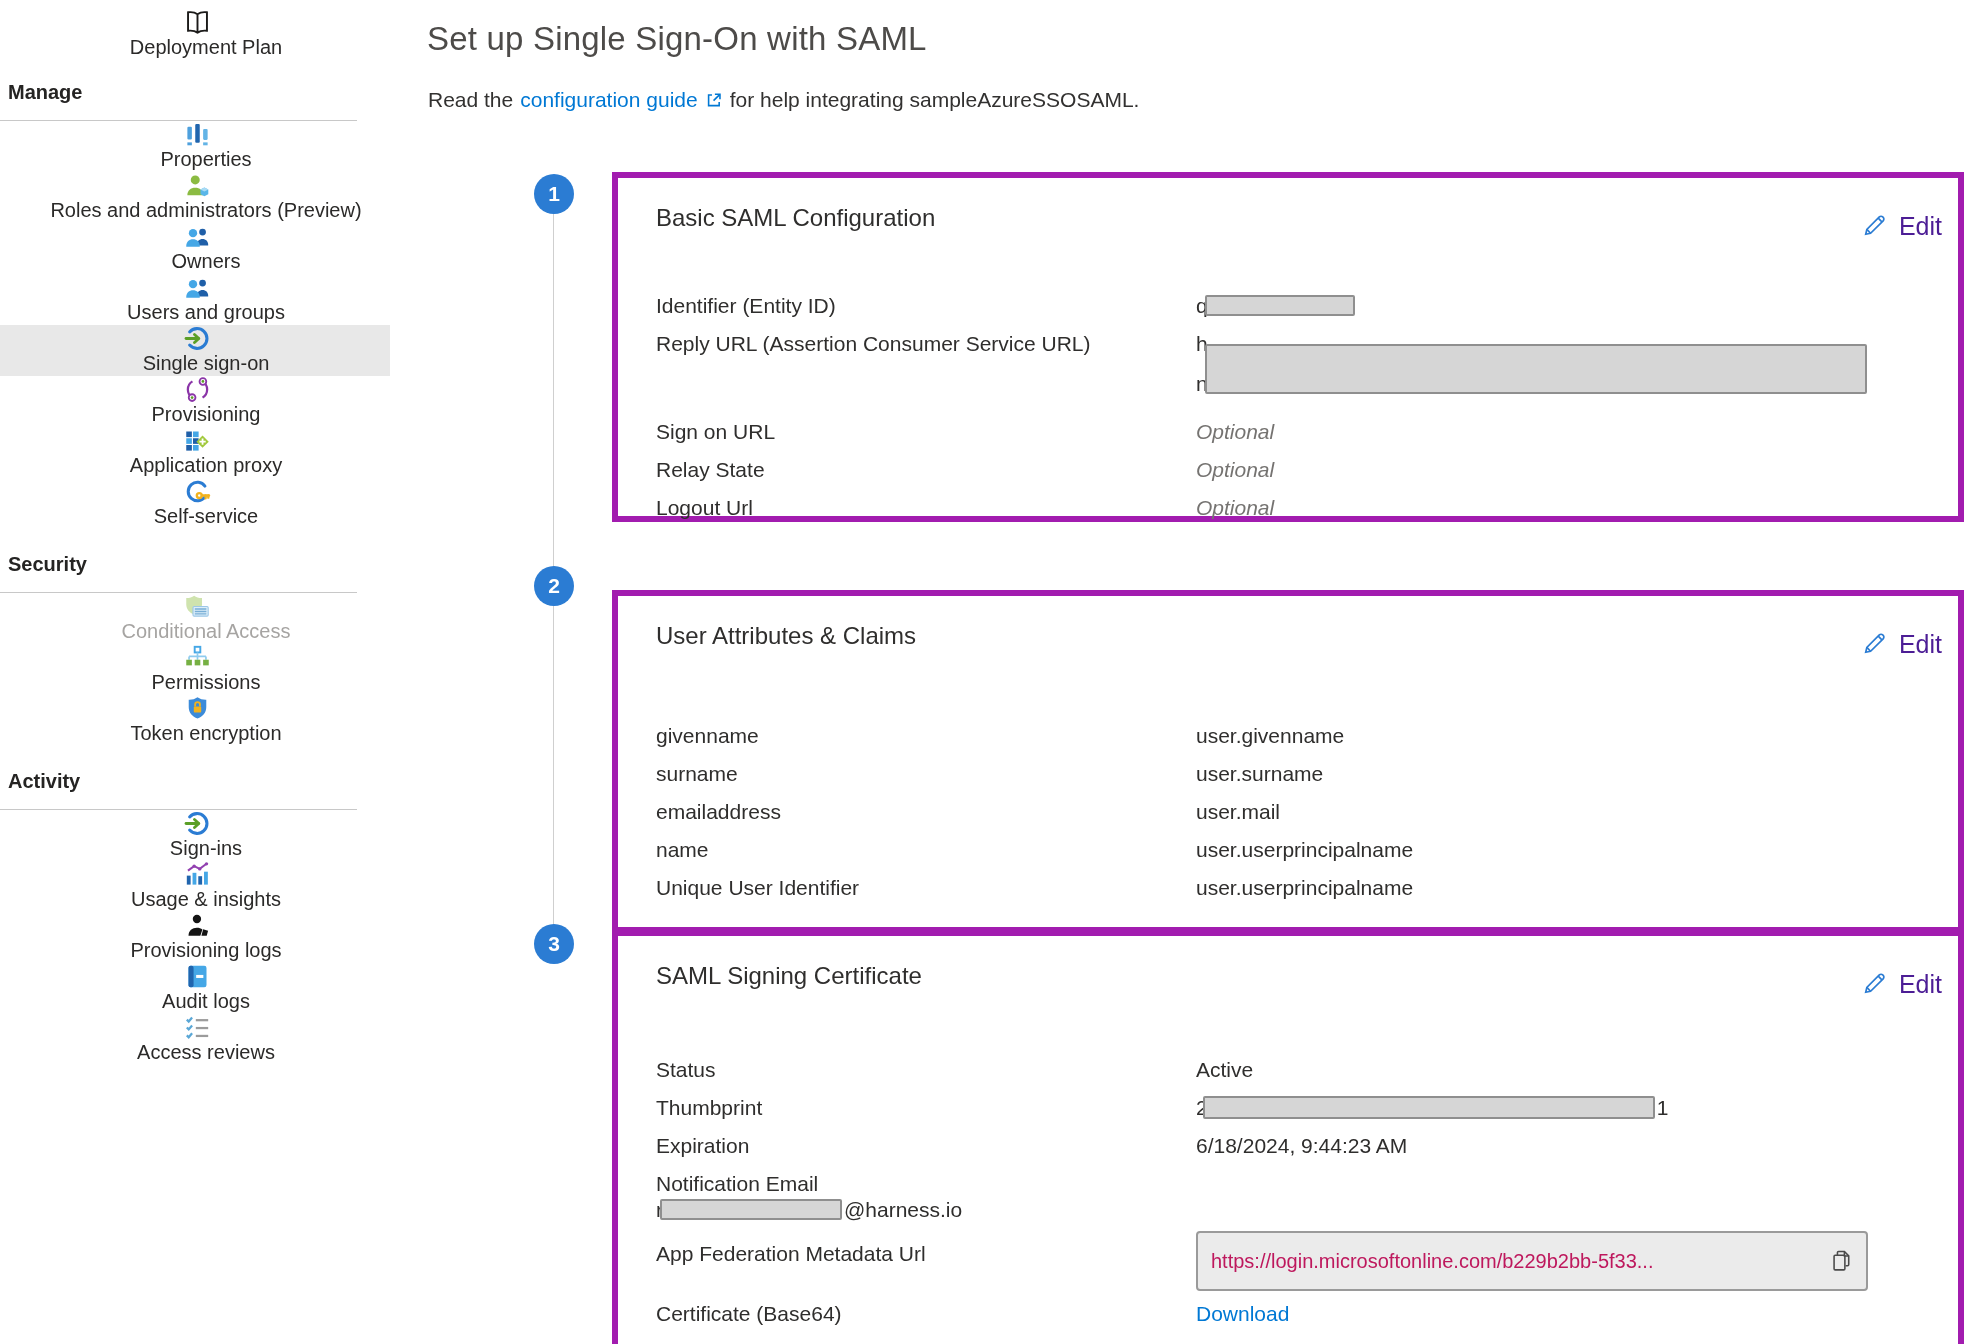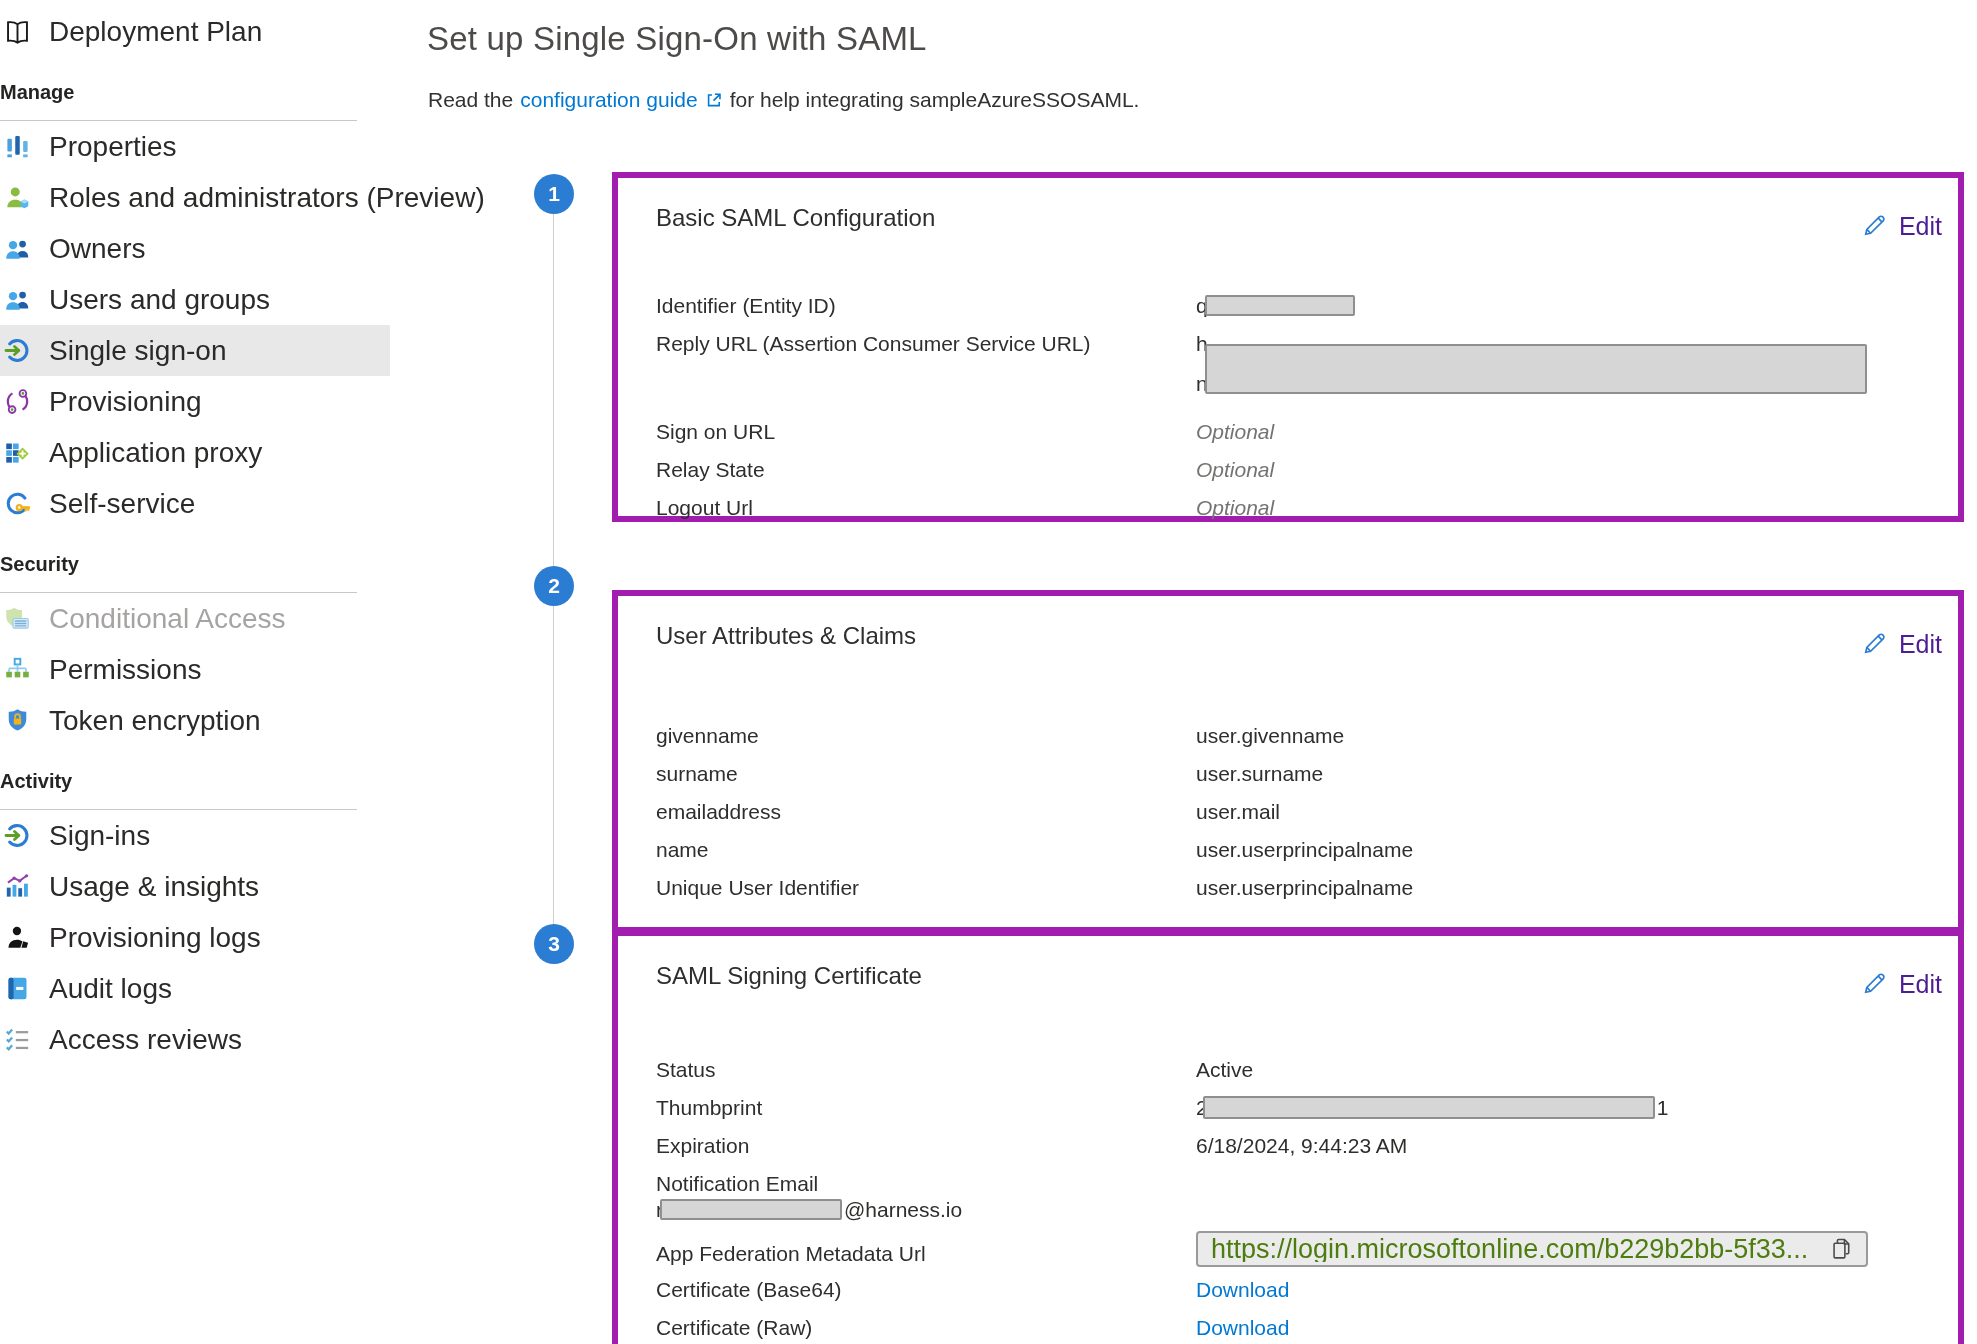--- a/index.html
+++ b/index.html
@@ -3,28 +3,28 @@
 <meta charset="utf-8">
 <style>
   * { margin:0; padding:0; box-sizing:border-box; }
   html,body { width:1977px; height:1344px; }
   body {
     position:relative; overflow:hidden; background:#ffffff;
     font-family:"Liberation Sans", sans-serif; color:#323130;
   }
   
   .sidebar { position:absolute; left:0; top:0; width:420px; }
-  .nav-item { display:flex; align-items:center; height:51px; padding-left:4px; font-size:28px; color:#2b2a29; cursor:pointer; width:390px; }
+  .nav-item { display:flex; align-items:center; height:51px; padding-left:4px; font-size:20px; color:#2b2a29; cursor:pointer; width:390px;flex-direction:column; }
   .nav-item .ic { width:27px; height:27px; flex:none; display:flex; align-items:center; justify-content:center; }
   .nav-item .ic svg { width:27px; height:27px; }
   .nav-item .lab { margin-left:18px; white-space:nowrap; }
   .nav-item.selected { background:#e8e8e8; }
   .nav-item.disabled { color:#a6a4a2; cursor:default; }
   .nav-top { height:46px; margin-top:9px; }
-  .sec-header { font-size:20px; font-weight:700; color:#252423; margin-top:24px; }
+  .sec-header { font-size:20px; font-weight:700; color:#252423; padding-left:8px; margin-top:24px; }
   .sec-header.first { margin-top:26px; }
   .divider { height:1px; background:#c8c8c8; width:357px; margin-top:16px; margin-bottom:0px; }
   
   .main-title { position:absolute; left:427px; top:20px; font-size:33px; font-weight:300; color:#4d4b49; letter-spacing:0.2px; }
   .intro { position:absolute; left:428px; top:88px; font-size:21px; color:#323130; display:flex; align-items:center; gap:7px; }
   .intro a { color:#0078d4; text-decoration:none; cursor:pointer; }
   .ext-ic svg { width:18px; height:18px; display:block; }
   
   .connector { position:absolute; left:553px; top:194px; width:1px; height:750px; background:#cfcfcf; }
   .step-circle { position:absolute; left:534px; width:40px; height:40px; border-radius:50%; background:#2b7cd3; color:#fff;
@@ -48,22 +48,22 @@
   .redact.small  { width:150px; height:21px; margin-left:-3px; transform:translateY(-2px); }
   .redact.thumb  { width:452px; height:23px; margin-left:-5px; transform:translateY(-2px); }
   .redact.email  { width:182px; height:21px; margin-left:-3px; transform:translateY(-2px); }
   .reply-block { position:relative; width:700px; height:76px; }
   .reply-l1 { position:absolute; left:0; top:0; }
   .reply-l2 { position:absolute; left:0; top:40px; }
   .reply-box { position:absolute; left:9px; top:13px; width:662px; height:50px; background:#d6d6d6; border:2px solid #8f8f8f; border-radius:2px; }
   
   .url-row { margin-top:8px; margin-bottom:10px; }
   .url-row .lbl { padding-top:10px; }
-  .url-input { display:flex; align-items:center; justify-content:space-between; width:672px; height:36px; background:#ebebeb;
-    border:2px solid #9a9a9a; border-radius:4px; padding:0 10px 0 13px; font-size:27px; color:#4d7c0f; cursor:text; }
+  .url-input { display:flex; align-items:center; justify-content:space-between; width:672px; height:60px; background:#ebebeb;
+    border:2px solid #9a9a9a; border-radius:4px; padding:0 10px 0 13px; font-size:20px; color:#be185d; cursor:text; }
   .url-input .txt { white-space:nowrap; overflow:hidden; }
   .copy-btn { width:26px; height:26px; flex:none; cursor:pointer; display:flex; align-items:center; }
   .copy-btn svg { width:24px; height:24px; }
   .dl { color:#0078d4; text-decoration:none; cursor:pointer; }
   .mt54 { margin-top:54px; } .mt48 { margin-top:48px; } .mt60 { margin-top:60px; }
 </style>
 </head>
 <body>
 
 <div class="sidebar">

